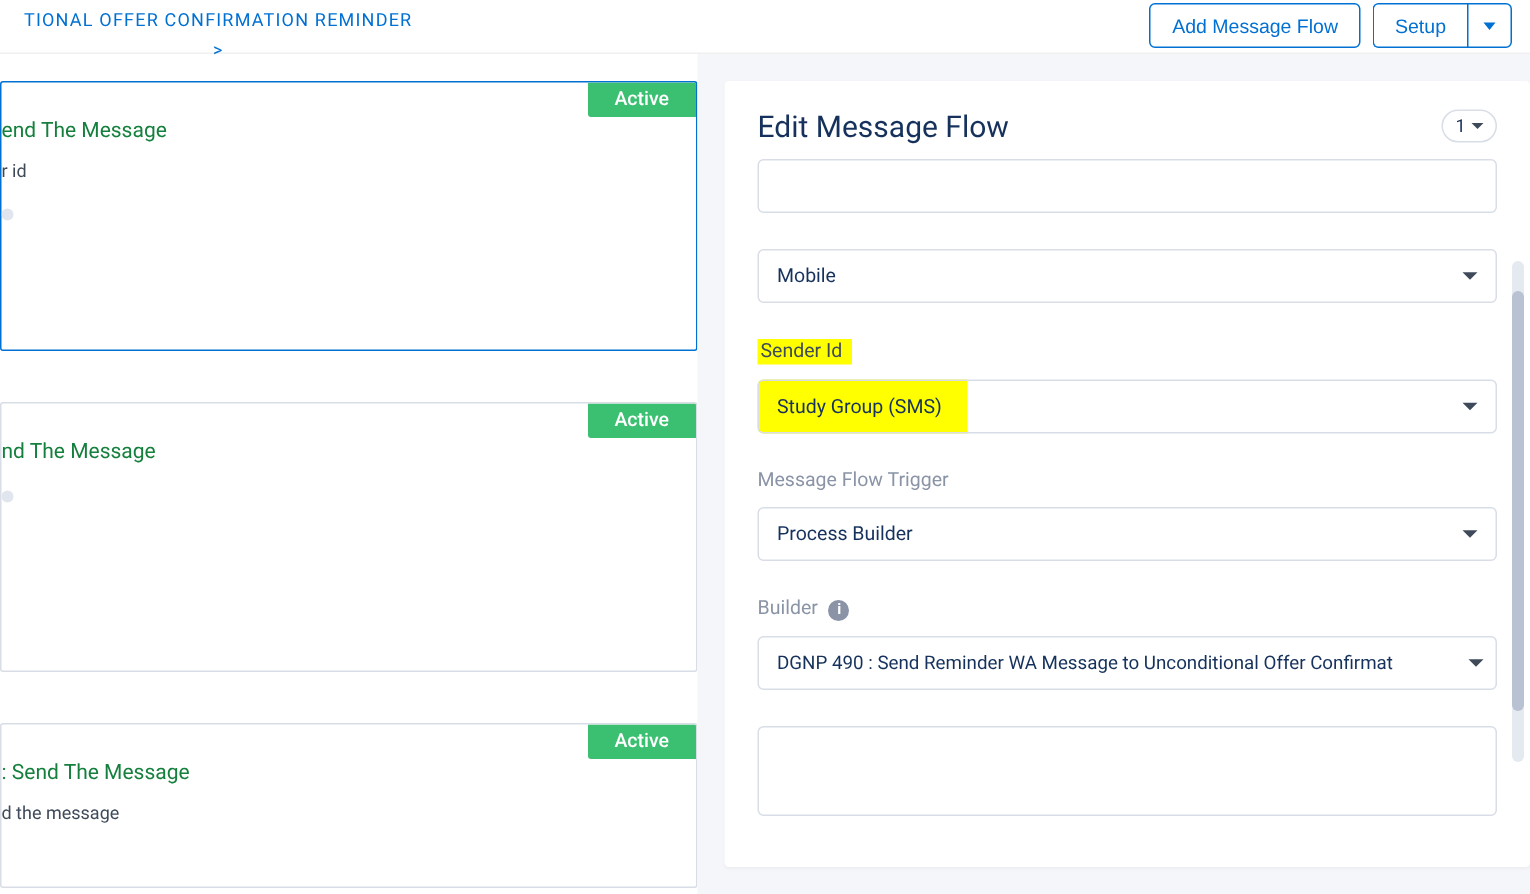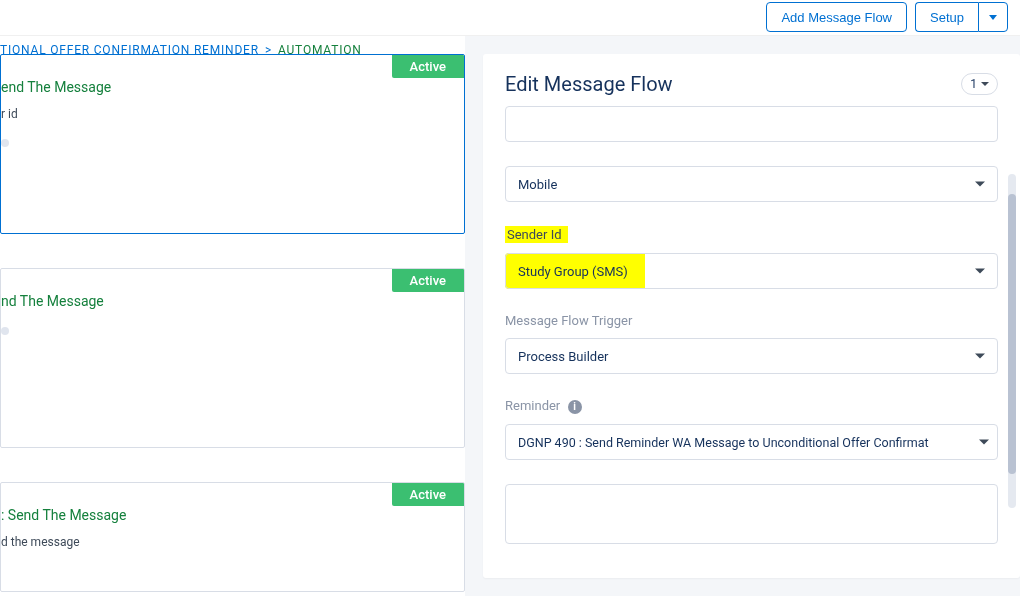--- a/index.html
+++ b/index.html
@@ -19,26 +19,27 @@
   .header-bar {
     height: 36px;
     display: flex;
     align-items: flex-start;
     padding: 2px 12px 0 0;
     border-bottom: 1px solid #f0f0f0;
     justify-content: space-between;
   }
   .breadcrumb {
     display: flex;
-    align-items: flex-end;
+    align-items: center;
     gap: 6px;
     font-size: 12px;
     letter-spacing: 0.8px;
-    padding-left: 0;
+    padding-left: 16px;
     padding-top: 4px;
+    flex-direction: column;
   }
   .breadcrumb .crumb-link {
     color: #0070d2;
     cursor: pointer;
   }
   .breadcrumb .crumb-sep {
     color: #0070d2;
   }
   .breadcrumb .crumb-current {
     color: #15803d;
@@ -365,21 +366,21 @@
             </div>
           </div>
 
           <span class="field-label">Message Flow Trigger</span>
           <div class="select-box">
             <span>Process Builder</span>
             <span class="caret"></span>
           </div>
 
           <span class="field-label">
-            <span>Reminder</span>
+            <span>Builder</span>
             <span class="info-icon">i</span>
           </span>
           <div class="select-box template-select">
             <span>DGNP 490 : Send Reminder WA Message to Unconditional Offer Confirmat</span>
             <span class="caret"></span>
           </div>
 
           <textarea class="textarea-box" style=""></textarea>
 
         </div>

